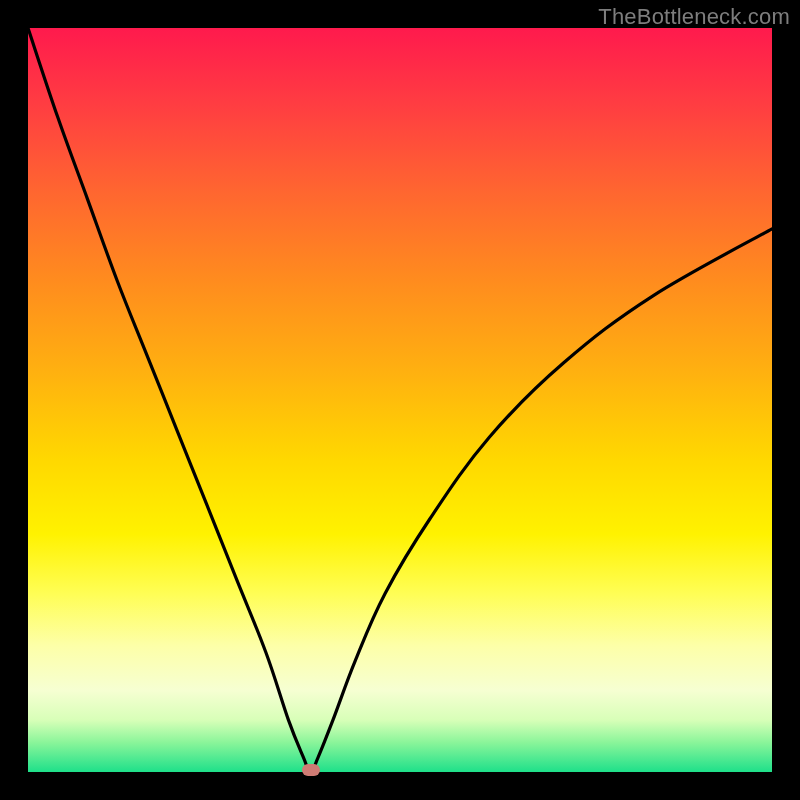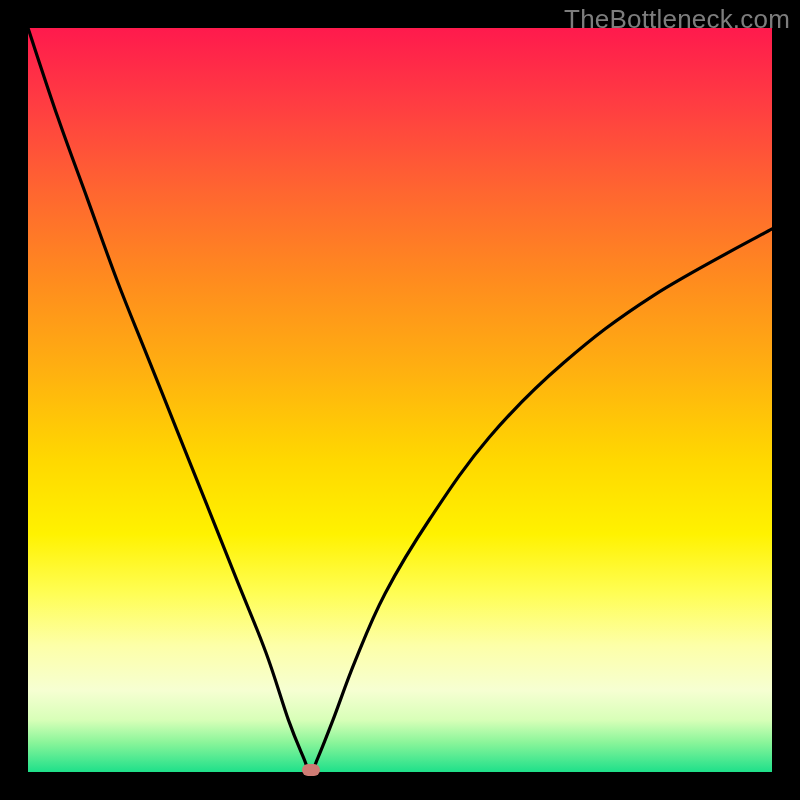--- a/index.html
+++ b/index.html
@@ -37,21 +37,21 @@
       #f6ffd2 89%,
       #d8ffb8 93%,
       #8bf59a 96%,
       #1ee08a 100%);
   }
   .watermark {
     position: absolute;
     top: 4px;
     right: 10px;
     color: #7d7d7d;
-    font-size: 26px;
+    font-size: 22px;
     letter-spacing: 0.2px;
     font-weight: 500;
     user-select: none;
   }
   svg.curve {
     position: absolute;
     left: 0; top: 0;
     width: 744px; height: 744px;
     overflow: visible;
   }

